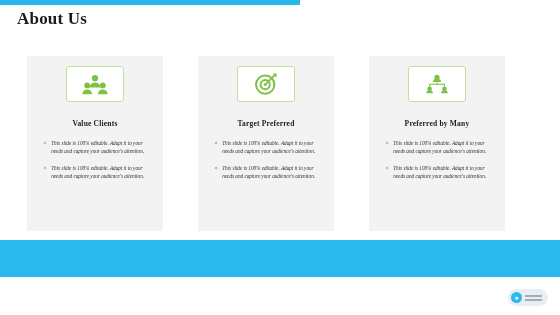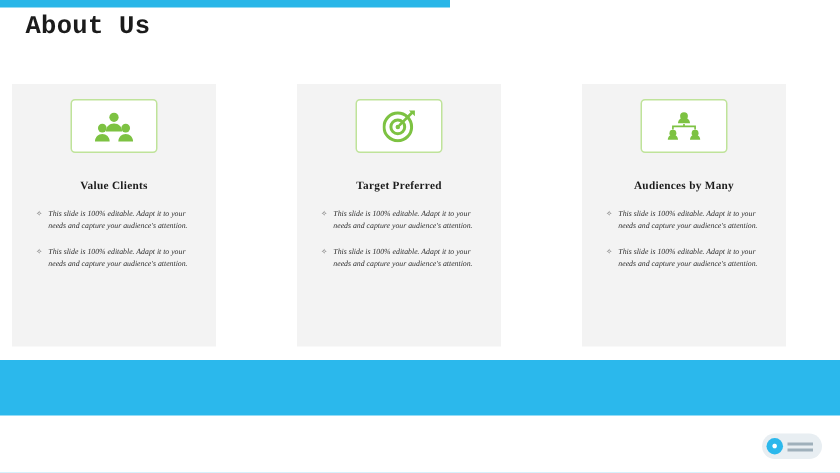--- a/index.html
+++ b/index.html
@@ -23,21 +23,21 @@
     width: 300px;
     height: 5px;
     background: #29b6e8;
   }
 
   
   .slide-title {
     position: absolute;
     left: 17px;
     top: 9px;
-    font-family: Liberation Mono, monospace;
+    font-family: Liberation Serif, serif;
     font-weight: bold;
     font-size: 17px;
     color: #1b1b1b;
     letter-spacing: 0.2px;
   }
 
   
   .bottom-band {
     position: absolute;
     left: 0;
@@ -96,21 +96,21 @@
 
   
   .cards {
     position: absolute;
     left: 0;
     top: 56px;
     width: 532px;
     height: 180px;
     display: flex;
     justify-content: center;
-    gap: 54px;
+    gap: 35px;
   }
   .card {
     width: 136px;
     height: 175px;
     background: #f3f3f3;
     position: relative;
     box-sizing: border-box;
     padding: 0;
   }
   .card-inner {
@@ -231,21 +231,21 @@
           <circle cx="12" cy="3.4" r="2.6" fill="#7dc242"></circle>
           <path d="M8 8.1c0-2.2 1.8-3.6 4-3.6s4 1.4 4 3.6z" fill="#7dc242"></path>
           <path d="M4.6 12.4 L4.6 10.2 L19.4 10.2 L19.4 12.4" fill="none" stroke="#7dc242" stroke-width="1.1"></path>
           <path d="M12 8.6 L12 10.4" fill="none" stroke="#7dc242" stroke-width="1.1"></path>
           <circle cx="4.6" cy="14.8" r="2.3" fill="#7dc242"></circle>
           <path d="M1.2 19.2c0-2 1.5-3.3 3.4-3.3s3.4 1.3 3.4 3.3z" fill="#7dc242"></path>
           <circle cx="19.4" cy="14.8" r="2.3" fill="#7dc242"></circle>
           <path d="M16 19.2c0-2 1.5-3.3 3.4-3.3s3.4 1.3 3.4 3.3z" fill="#7dc242"></path>
         </svg>
       </div>
-      <div class="card-title">Audiences by Many</div>
+      <div class="card-title">Preferred by Many</div>
       <div class="bullets">
         <div class="bullet">
           <span class="bullet-mark">✧</span>
           <span class="bullet-text">This slide is 100% editable. Adapt it to your needs and capture your audience's attention.</span>
         </div>
         <div class="bullet">
           <span class="bullet-mark">✧</span>
           <span class="bullet-text">This slide is 100% editable. Adapt it to your needs and capture your audience's attention.</span>
         </div>
       </div>

